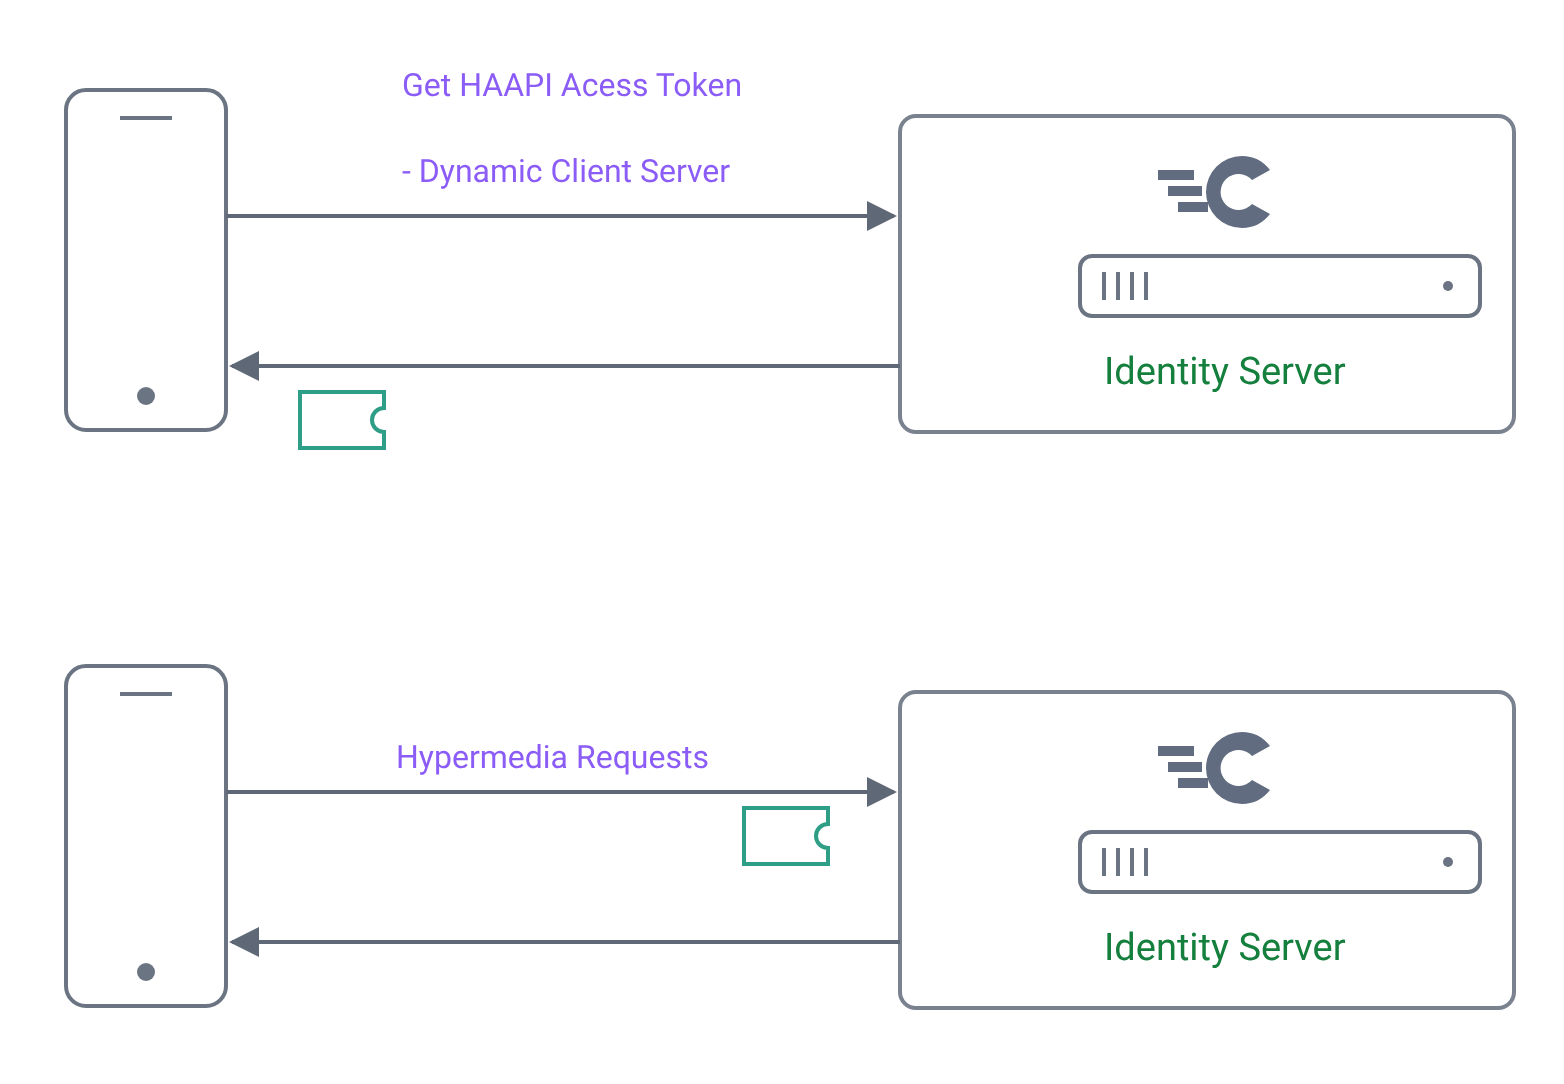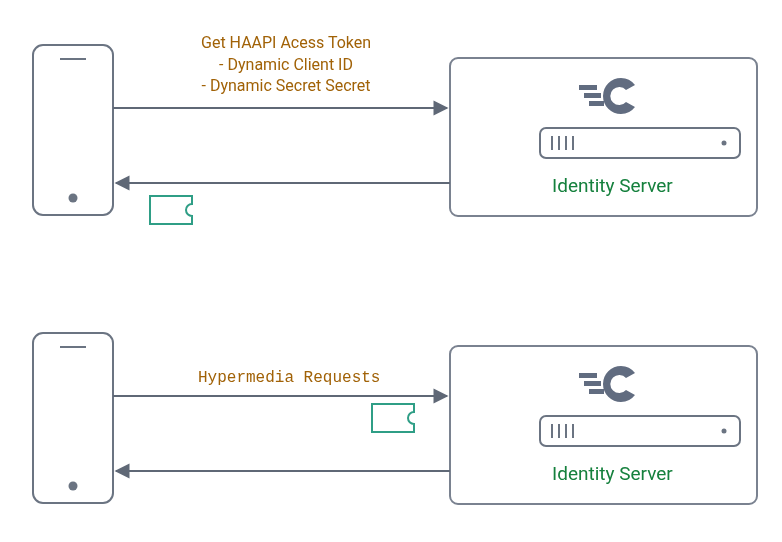--- a/index.html
+++ b/index.html
@@ -9,24 +9,23 @@
     height: 542px;
     font-family: -apple-system, BlinkMacSystemFont, "Segoe UI", Roboto, Arial, sans-serif;
     color: #555e6d;
     background: #fff;
     position: relative;
   }
   svg { display: block; }
   .label {
     position: absolute;
     font-size: 16px;
-    color: #a16207;
+    color: #8b5cf6;
     white-space: nowrap;
     line-height: 1.35;
-    text-align: center;
   }
   .server-label {
     position: absolute;
     font-size: 19px;
     color: #15803d;
     white-space: nowrap;
   }
 </style>
 </head>
 <body>
@@ -100,21 +99,21 @@
   <line x1="113" y1="396" x2="447" y2="396" stroke="#5f6876" stroke-width="2" marker-end="url(#arrow)"></line>
   <line x1="450" y1="471" x2="116" y2="471" stroke="#5f6876" stroke-width="2" marker-end="url(#arrow)"></line>
 
   <g stroke="#2f9e86" stroke-width="2" fill="#fff">
     <path d="M372 404 h42 v8 a6 6 0 0 0 0 12 v8 h-42 Z"></path>
   </g>
 </svg>
 
 <div class="label" style="left:201px; top:32px;">
   <span>Get HAAPI Acess Token</span><br>
-  <span>- Dynamic Client ID</span><br>
-  <span>- Dynamic Secret Secret</span>
+  <br>
+  <span>- Dynamic Client Server</span>
 </div>
 
 <div class="server-label" style="left:552px; top:174px;">Identity Server</div>
 
-<div class="label" style="left:198px; top:368px;font-family:Liberation Mono, monospace;">Hypermedia Requests</div>
+<div class="label" style="left:198px; top:368px;">Hypermedia Requests</div>
 
 <div class="server-label" style="left:552px; top:462px;">Identity Server</div>
 
 </body></html>

